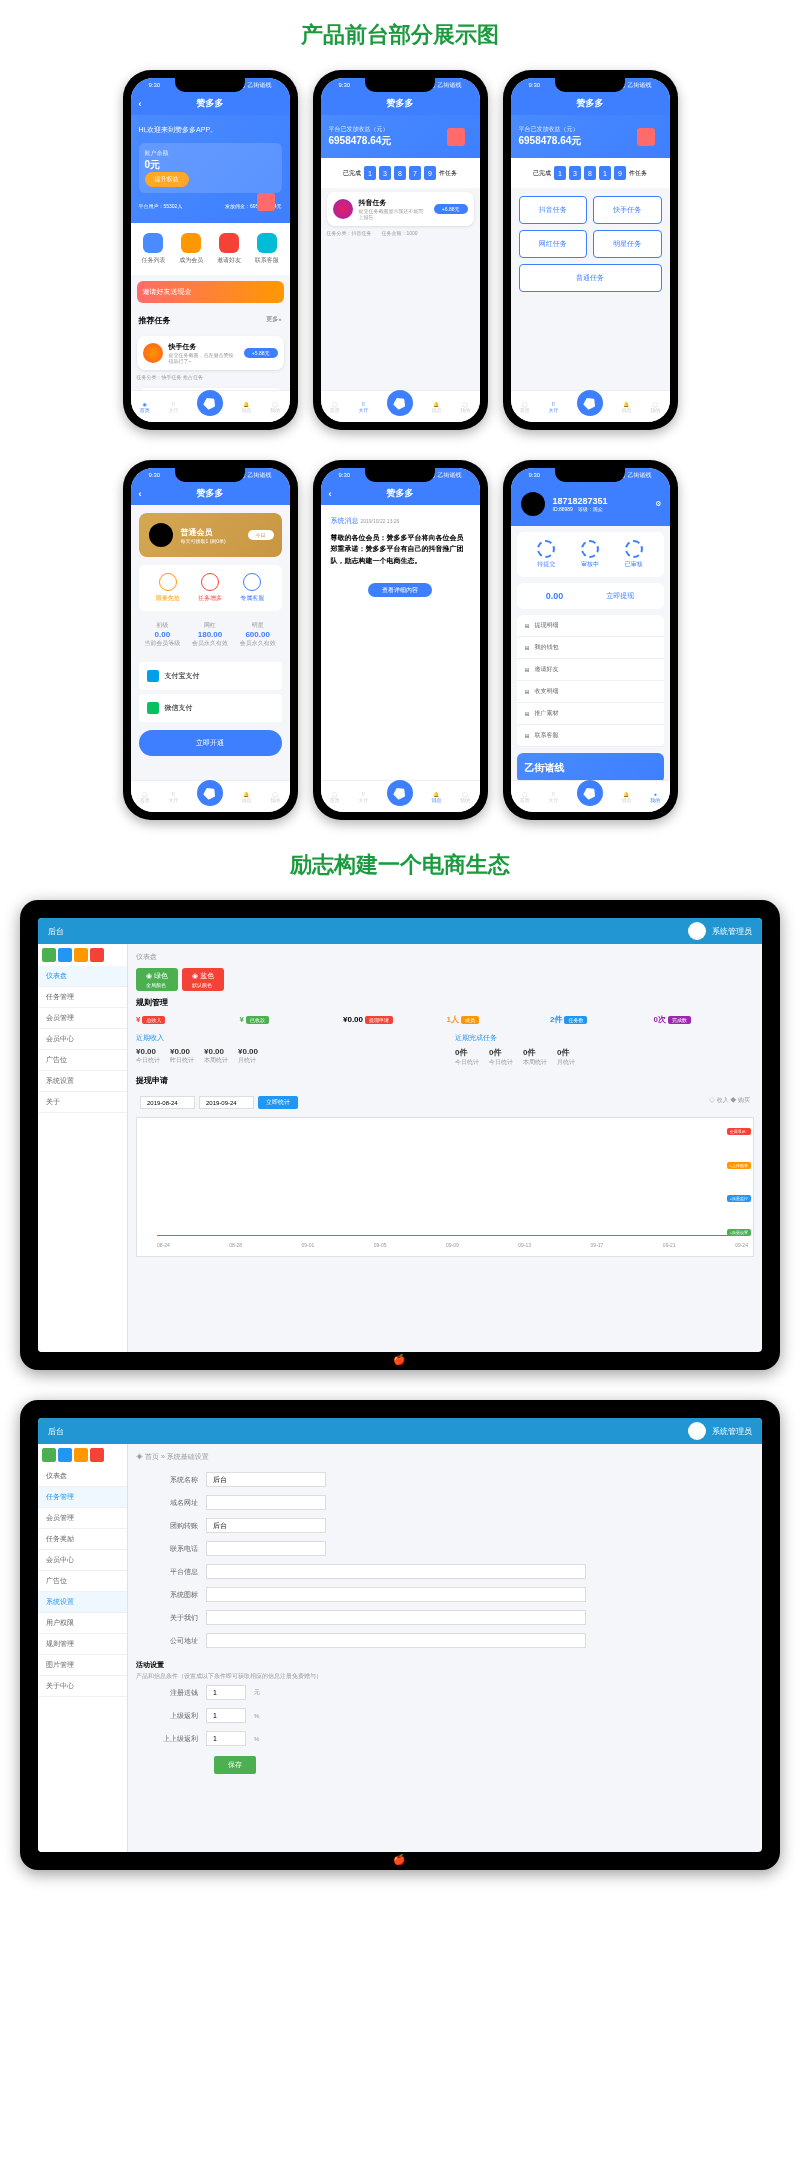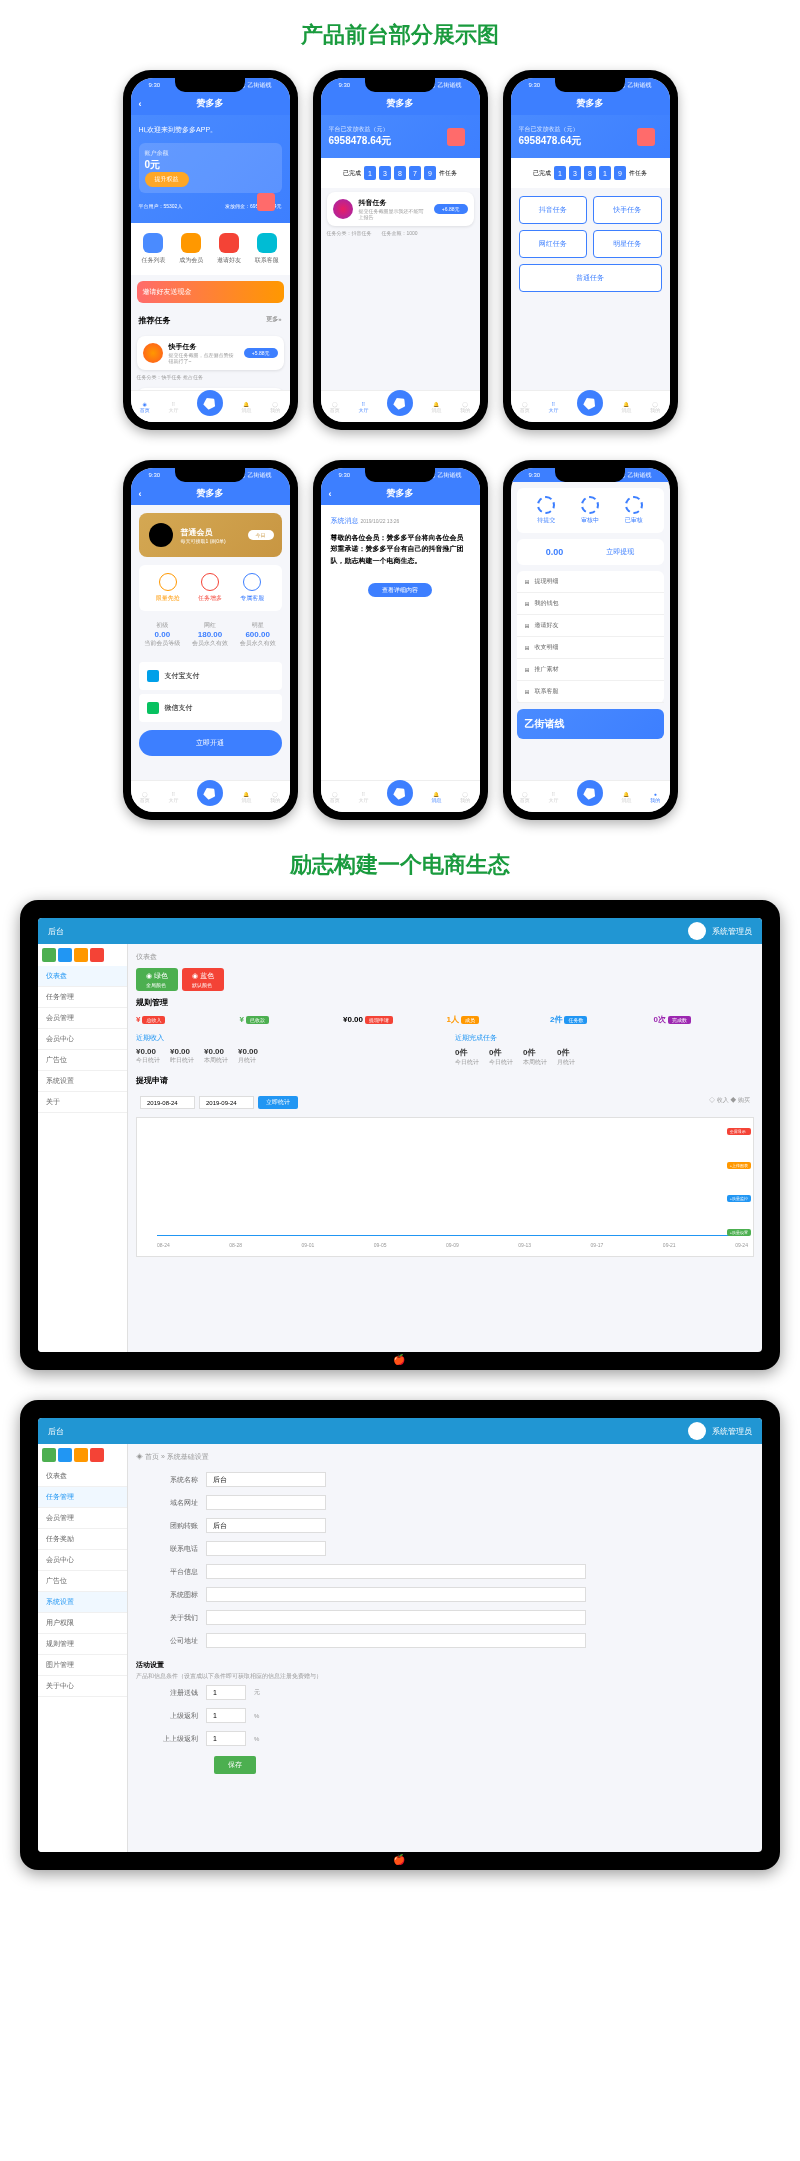--- a/index.html
+++ b/index.html
@@ -394,20 +394,28 @@
     </div>
   </div>
 
   <div class="phone">
     <div class="phone-notch"></div>
     <div class="phone-screen">
       <div class="status-bar">
           <span>9:30</span>
           <span>公众号 乙街诸线</span>
         </div>
+      <div class="profile-header" style="position:relative">
+        <div class="penguin"></div>
+        <div>
+            <div style="font-size:9px;font-weight:bold">18718287351</div>
+            <div style="font-size:5px"><span>ID:88989</span>　<span>等级：观众</span></div>
+          </div>
+        <span class="gear">⚙</span>
+      </div>
       <div class="action-icons">
         <div class="feature-item"><div class="action-icon"></div><span style="color:#3d7fff;font-size:6px">待提交</span></div>
         <div class="feature-item"><div class="action-icon"></div><span style="color:#3d7fff;font-size:6px">审核中</span></div>
         <div class="feature-item"><div class="action-icon"></div><span style="color:#3d7fff;font-size:6px">已审核</span></div>
       </div>
       <div class="balance-action">
         <span style="color:#3d7fff;font-weight:bold;font-size:9px">0.00</span>
         <span style="color:#3d7fff;font-size:7px">立即提现</span>
       </div>
       <div class="menu-list">

